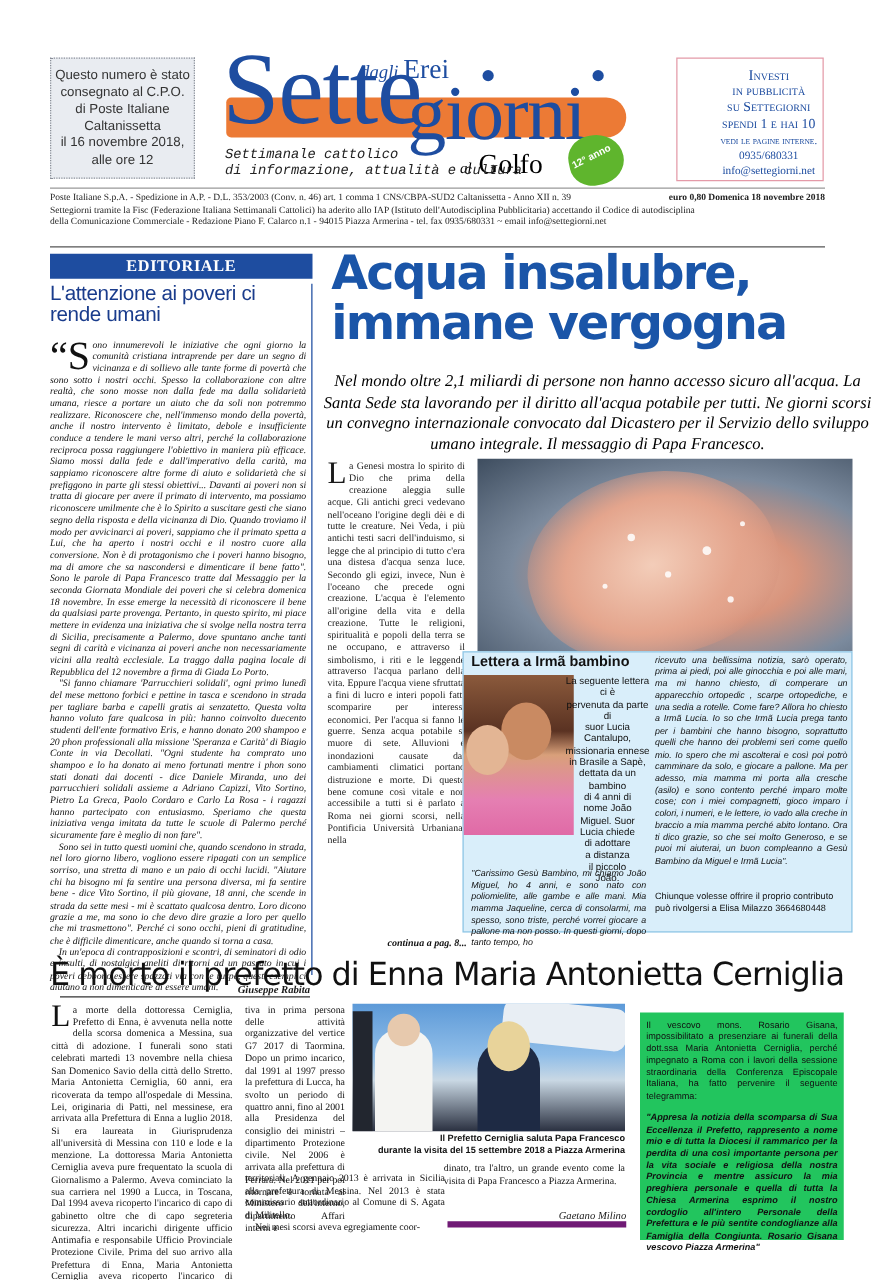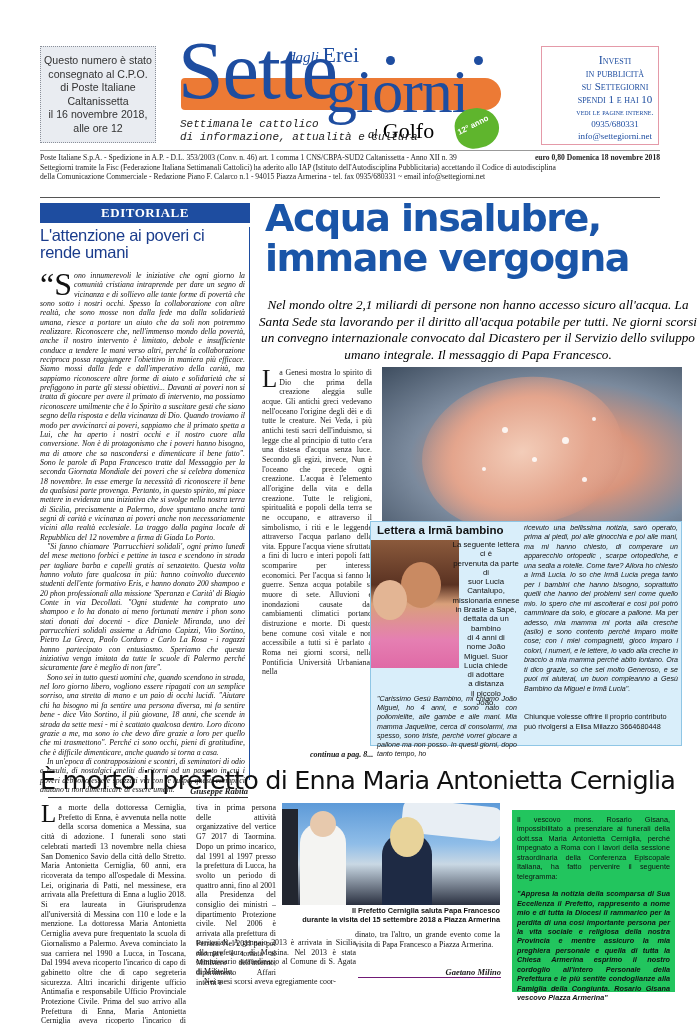--- a/index.html
+++ b/index.html
@@ -76,21 +76,21 @@
 
   
   #headline2 { left: 40px; top: 765px; width: 630px; font-family: "DejaVu Sans", sans-serif; font-size: 25.5px; line-height: 30px; color: #111; letter-spacing: -0.8px; white-space: nowrap; }
 
   .col2 { font-size: 7.9px; line-height: 9.7px; text-align: justify; color: #111; }
   #c2-col1 { left: 41px; top: 803px; width: 145px; }
   #c2-col1 .dropL { float: left; font-size: 25px; line-height: 20px; margin-right: 2px; margin-top: 1px; }
   #c2-col2 { left: 196px; top: 803px; width: 80px; }
   #c2-wide { left: 196px; top: 938px; width: 175px; }
   #c2-tail { left: 355px; top: 930px; width: 145px; }
-  #milino { left: 358px; top: 967px; width: 143px; text-align: right; font-weight: bold; font-style: italic; font-size: 8.5px; border-bottom: 1px solid #701a75; }
+  #milino { left: 358px; top: 967px; width: 143px; text-align: right; font-weight: normal; font-style: italic; font-size: 8.5px; border-bottom: 5px solid #701a75; }
 
   #pope-photo { left: 282px; top: 803px; width: 218px; height: 102px; overflow: hidden; background: linear-gradient(180deg, #5d9ad8 0%, #8fbde8 40%, #c9d8e4 60%, #2a3040 100%); }
   #pope-photo .pope { position: absolute; left: 18px; top: 20px; width: 46px; height: 90px; background: #f4f4f2; border-radius: 20px 20px 0 0; }
   #pope-photo .head { position: absolute; left: 28px; top: 8px; width: 26px; height: 26px; border-radius: 50%; background: #e7c9ad; }
   #pope-photo .lady { position: absolute; left: 100px; top: 30px; width: 50px; height: 80px; background: #1e2a44; border-radius: 22px 22px 0 0; }
   #pope-photo .hair { position: absolute; left: 108px; top: 14px; width: 34px; height: 40px; border-radius: 50%; background: #e8d39a; }
   #pope-photo .officer { position: absolute; left: 0px; top: 6px; width: 16px; height: 96px; background: #22262f; }
   #pope-photo .plane { position: absolute; left: 120px; top: 0px; width: 100px; height: 34px; background: #e8eef4; border-radius: 10px; transform: rotate(6deg); }
   #pope-caption { left: 292px; top: 906px; width: 208px; text-align: right; font-family: "Liberation Sans", sans-serif; font-weight: bold; font-size: 7.3px; line-height: 9px; color: #111; }
 

